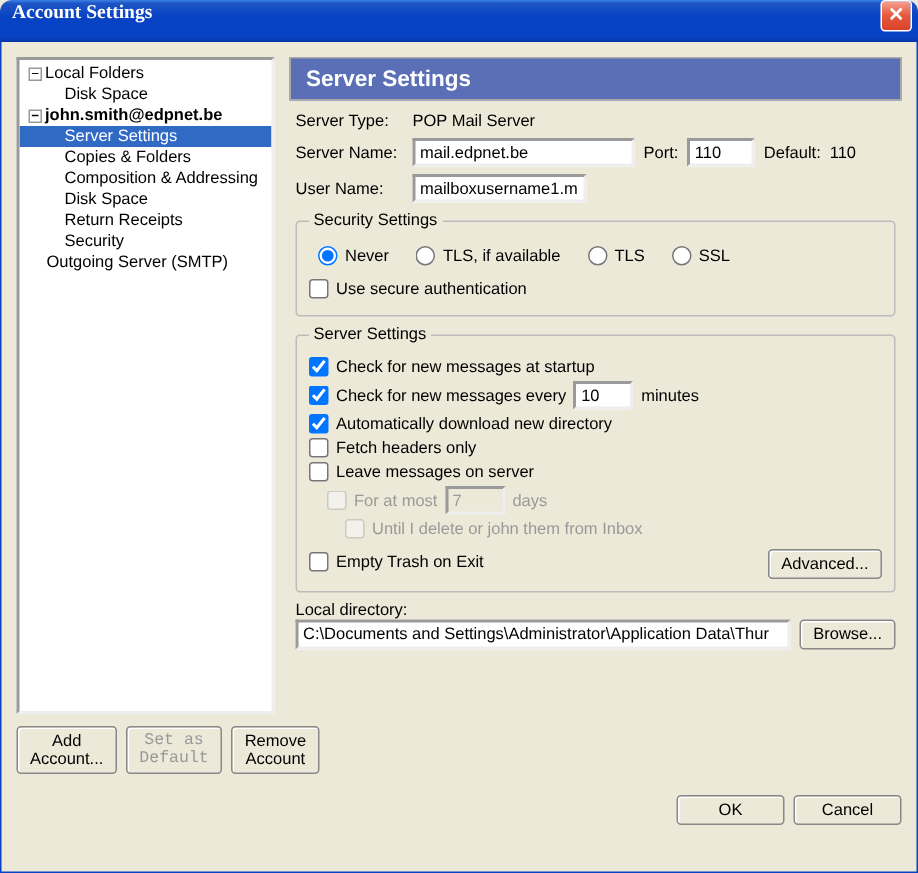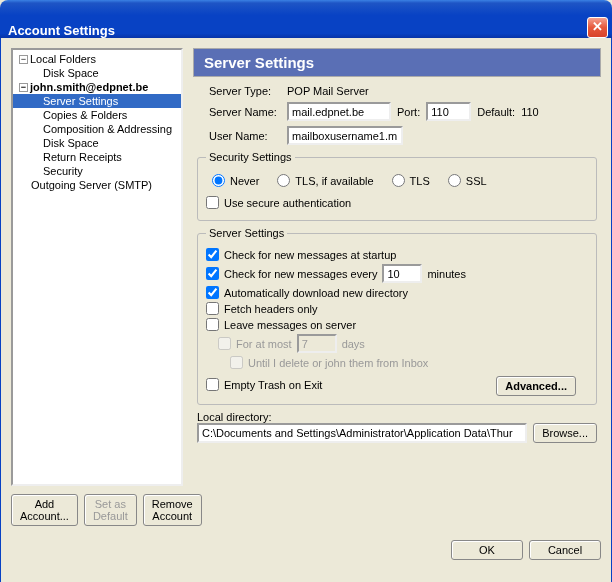--- a/index.html
+++ b/index.html
@@ -6,30 +6,31 @@
 body {
   margin: 0;
   font-family: Tahoma, sans-serif;
   font-size: 11px;
   background: #ece9d8;
   width: 612px;
   height: 582px;
   overflow: hidden;
 }
 .titlebar {
-  height: 38px;
+  height: 28px;
   background: linear-gradient(to bottom, #3a81e4 0%, #1e55c5 8%, #0842c4 40%, #0842c4 88%, #0734a8 100%);
   display: flex;
-  align-items: flex-end;
+  align-items: flex-start;
   padding: 0 4px 0 8px;
   color: #fff;
   font-weight: bold;
   font-size: 13px;
   border-radius: 8px 8px 0 0;
   justify-content: space-between;
+  font-family: Liberation Serif, serif;
 }
 .closebtn {
   width: 21px;
   height: 21px;
   background: linear-gradient(to bottom, #f5a090 0%, #e6583b 50%, #d8432a 100%);
   border: 1px solid #fff;
   border-radius: 3px;
   color: #fff;
   font-weight: bold;
   font-size: 13px;
@@ -89,42 +90,42 @@
 button.std {
   background: #ece9d8;
   border: 1px solid #888;
   border-radius: 3px;
   padding: 3px 8px;
   font-family: inherit;
   font-size: 11px;
   cursor: pointer;
   box-shadow: inset 1px 1px 0 #fff;
 }
-button.std:disabled { color: #999; }
+button.std:disabled { color: #999; font-family: Liberation Mono, monospace; }
 .rightcol {
   flex: 1;
 }
 .header {
   background: #5a6fb5;
   color: #fff;
   font-size: 15px;
   font-weight: bold;
   padding: 5px 10px;
   border: 1px solid #aaa;
 }
 .form-area {
   padding: 8px 4px 4px 4px;
 }
 .row {
   display: flex;
   align-items: center;
   gap: 6px;
   margin-bottom: 5px;
 }
-.lbl { min-width: 72px; margin-left: 12px; }
+.lbl { min-width: 72px; }
 input.txt {
   border: 2px inset #eee;
   background: #fff;
   font-family: inherit;
   font-size: 11px;
   padding: 1px 3px;
   height: 19px;
 }
 input.txt:disabled { background: #ece9d8; color: #999; }
 fieldset {
@@ -142,23 +143,22 @@
 }
 .radio-group { display: flex; gap: 18px; margin: 2px 0 6px 6px; }
 .chk-row.disabled { color: #999; }
 .chk-row.disabled input { }
 .advanced-row {
   position: relative;
   height: 24px;
 }
 .advanced-btn {
   position: absolute;
-  right: 12px;
+  right: 0;
   bottom: 0;
-  font-weight: bold;
 }
 .local-dir {
   margin-top: 4px;
 }
 .dir-row {
   display: flex;
   gap: 6px;
   align-items: center;
 }
 .dir-input {
@@ -242,21 +242,21 @@
     <div class="rightcol">
       <div class="header">Server Settings</div>
       <div class="form-area">
 
         <div class="row">
           <span class="lbl">Server Type:</span>
           <span>POP Mail Server</span>
         </div>
         <div class="row">
           <span class="lbl">Server Name:</span>
-          <input class="txt" style="width: 104px;" value="mail.edpnet.be">
+          <input class="txt" style="width: 148px;" value="mail.edpnet.be">
           <span>Port:</span>
           <input class="txt" style="width: 45px;" value="110">
           <span>Default:</span>
           <span>110</span>
         </div>
         <div class="row">
           <span class="lbl">User Name:</span>
           <input class="txt" style="width: 116px;" value="mailboxusername1.m1">
         </div>
 

